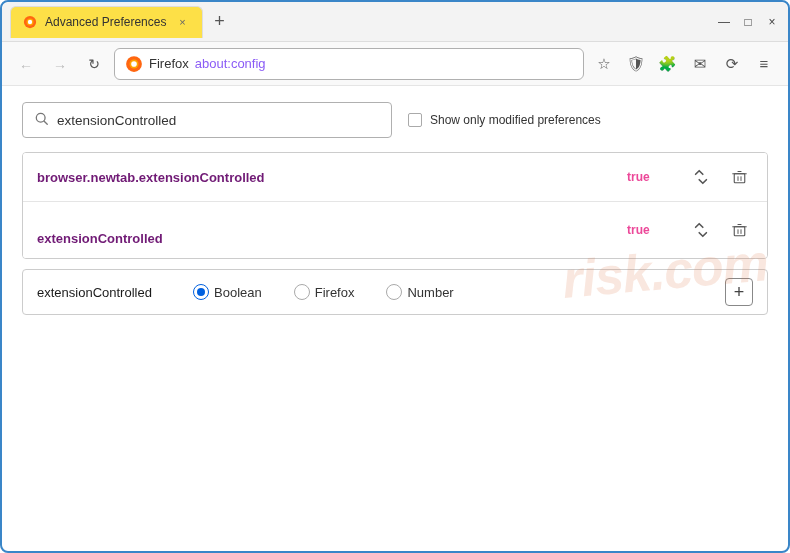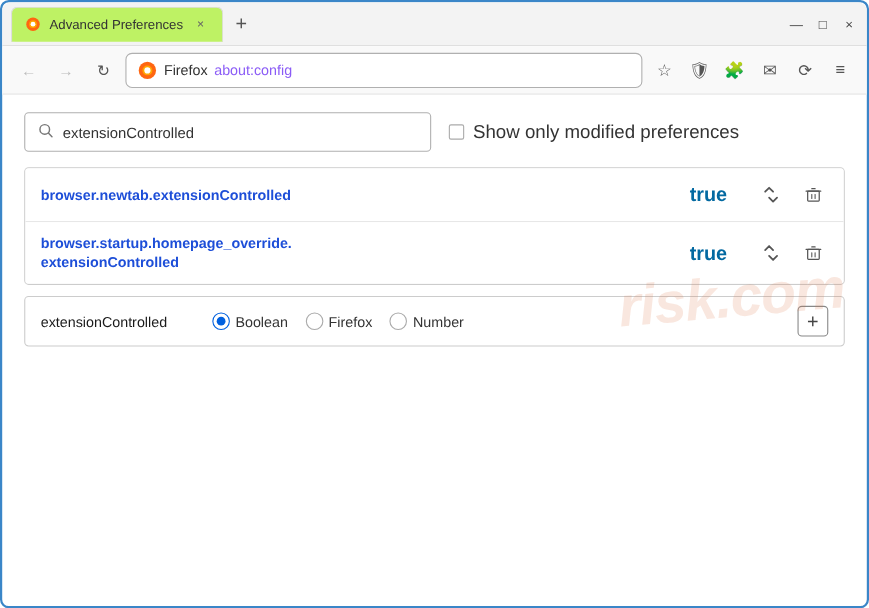--- a/index.html
+++ b/index.html
@@ -22,21 +22,21 @@
       display: flex;
       align-items: center;
       padding: 0 8px;
       border-bottom: 1px solid #ddd;
       border-radius: 8px 8px 0 0;
     }
 
     .tab {
       display: flex;
       align-items: center;
-      background: #bef264;
+      background: #fde047;
       border: 1px solid #ddd;
       border-bottom: none;
       border-radius: 6px 6px 0 0;
       padding: 6px 12px;
       height: 32px;
       gap: 8px;
       font-size: 12px;
       color: #333;
       margin-right: 2px;
     }
@@ -197,21 +197,21 @@
 
     .search-input-text {
       font-size: 13.5px;
       color: #333;
     }
 
     .checkbox-row {
       display: flex;
       align-items: center;
       gap: 8px;
-      font-size: 17px;
+      font-size: 12px;
       color: #333;
     }
 
     .checkbox-box {
       width: 14px;
       height: 14px;
       border: 1.5px solid #aaa;
       border-radius: 2px;
       background: #fff;
       flex-shrink: 0;
@@ -232,32 +232,32 @@
       border-bottom: 1px solid #e5e5e5;
       background: #fff;
       min-height: 44px;
     }
 
     .pref-row:last-child { border-bottom: none; }
 
     .pref-name {
       font-weight: 700;
       font-size: 13px;
-      color: #1d4ed8;
+      color: #701a75;
       flex: 1;
     }
 
     .pref-name.multiline {
       line-height: 1.4;
     }
 
     .pref-value {
       font-weight: 700;
-      font-size: 18px;
-      color: #0369a1;
+      font-size: 12px;
+      color: #ec4899;
       margin-right: 20px;
       min-width: 40px;
     }
 
     .pref-actions {
       display: flex;
       gap: 10px;
       align-items: center;
     }
 
@@ -285,21 +285,21 @@
 
     .new-pref-name {
       font-size: 13px;
       color: #1a1a1a;
       min-width: 140px;
     }
 
     .radio-group {
       display: flex;
       align-items: center;
-      gap: 16px;
+      gap: 32px;
     }
 
     .radio-option {
       display: flex;
       align-items: center;
       gap: 5px;
       font-size: 13px;
       color: #333;
       cursor: pointer;
     }
@@ -445,21 +445,21 @@
             <line x1="8" y1="2" x2="12" y2="2" stroke="#555" stroke-width="1.5" stroke-linecap="round"></line>
             <line x1="8" y1="9" x2="8" y2="14" stroke="#555" stroke-width="1.3" stroke-linecap="round"></line>
             <line x1="12" y1="9" x2="12" y2="14" stroke="#555" stroke-width="1.3" stroke-linecap="round"></line>
           </svg>
         </div>
       </div>
     </div>
 
     <div class="pref-row">
       <span class="pref-name multiline">
-        <span>browser.startup.homepage_override.</span><br>
+        <br>
         <span>extensionControlled</span>
       </span>
       <span class="pref-value">true</span>
       <div class="pref-actions">
         <div class="pref-action-btn">
           <svg width="18" height="18" viewBox="0 0 20 20" fill="none">
             <path d="M4 7l4-4 4 4M16 13l-4 4-4-4" stroke="#555" stroke-width="1.8" stroke-linecap="round" stroke-linejoin="round"></path>
           </svg>
         </div>
         <div class="pref-action-btn">

